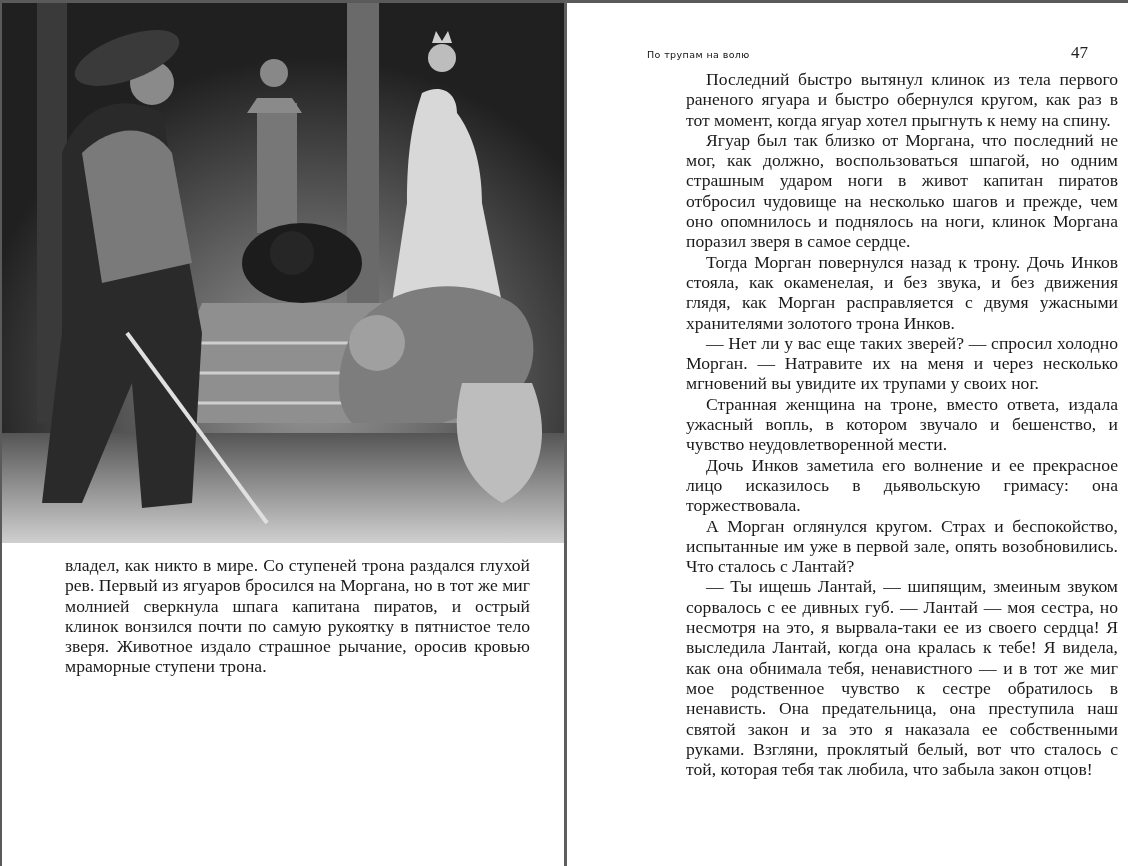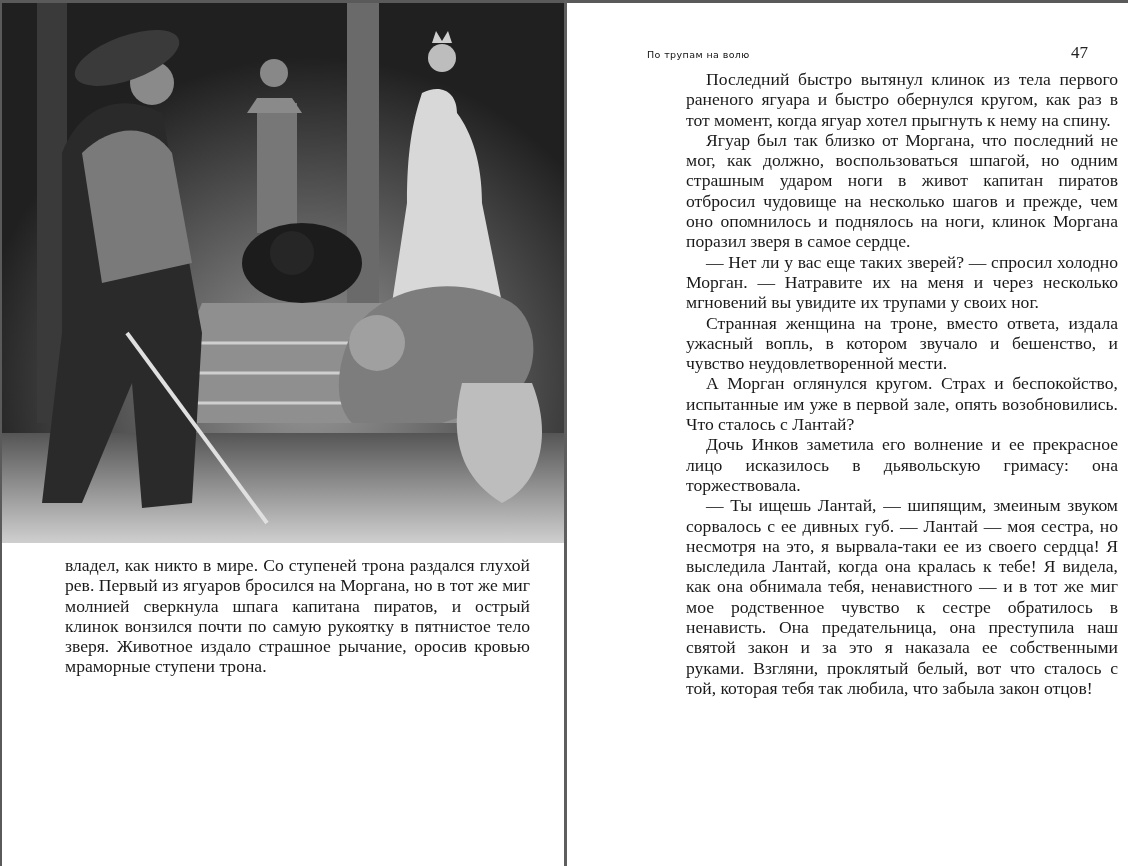--- a/index.html
+++ b/index.html
@@ -110,19 +110,20 @@
 
 <div class="page page-right">
   <div class="running-head">
     <span class="running-title">По трупам на волю</span>
     <span class="page-number">47</span>
   </div>
 
   <div class="text-block right-text">
     <p class="indent">Последний быстро вытянул клинок из тела первого раненого ягуара и быстро обернулся кругом, как раз в тот момент, когда ягуар хотел прыгнуть к нему на спину.</p>
     <p class="indent">Ягуар был так близко от Моргана, что последний не мог, как должно, воспользоваться шпагой, но одним страшным ударом ноги в живот капитан пиратов отбросил чудовище на несколько шагов и прежде, чем оно опомнилось и поднялось на ноги, клинок Моргана поразил зверя в самое сердце.</p>
+    <p class="indent">Тогда Морган повернулся назад к трону. Дочь Инков стояла, как окаменелая, и без звука, и без движения глядя, как Морган расправляется с двумя ужасными хранителями золотого трона Инков.</p>
     <p class="indent">— Нет ли у вас еще таких зверей? — спросил холодно Морган. — Натравите их на меня и через несколько мгновений вы увидите их трупами у своих ног.</p>
     <p class="indent">Странная женщина на троне, вместо ответа, издала ужасный вопль, в котором звучало и бешенство, и чувство неудовлетворенной мести.</p>
+    <p class="indent">Дочь Инков заметила его волнение и ее прекрасное лицо исказилось в дьявольскую гримасу: она торжествовала.</p>
     <p class="indent">А Морган оглянулся кругом. Страх и беспокойство, испытанные им уже в первой зале, опять возобновились. Что сталось с Лантай?</p>
-    <p class="indent">Дочь Инков заметила его волнение и ее прекрасное лицо исказилось в дьявольскую гримасу: она торжествовала.</p>
     <p class="indent">— Ты ищешь Лантай, — шипящим, змеиным звуком сорвалось с ее дивных губ. — Лантай — моя сестра, но несмотря на это, я вырвала-таки ее из своего сердца! Я выследила Лантай, когда она кралась к тебе! Я видела, как она обнимала тебя, ненавистного — и в тот же миг мое родственное чувство к сестре обратилось в ненависть. Она предательница, она преступила наш святой закон и за это я наказала ее собственными руками. Взгляни, проклятый белый, вот что сталось с той, которая тебя так любила, что забыла закон отцов!</p>
   </div>
 </div>
 
 </body></html>

